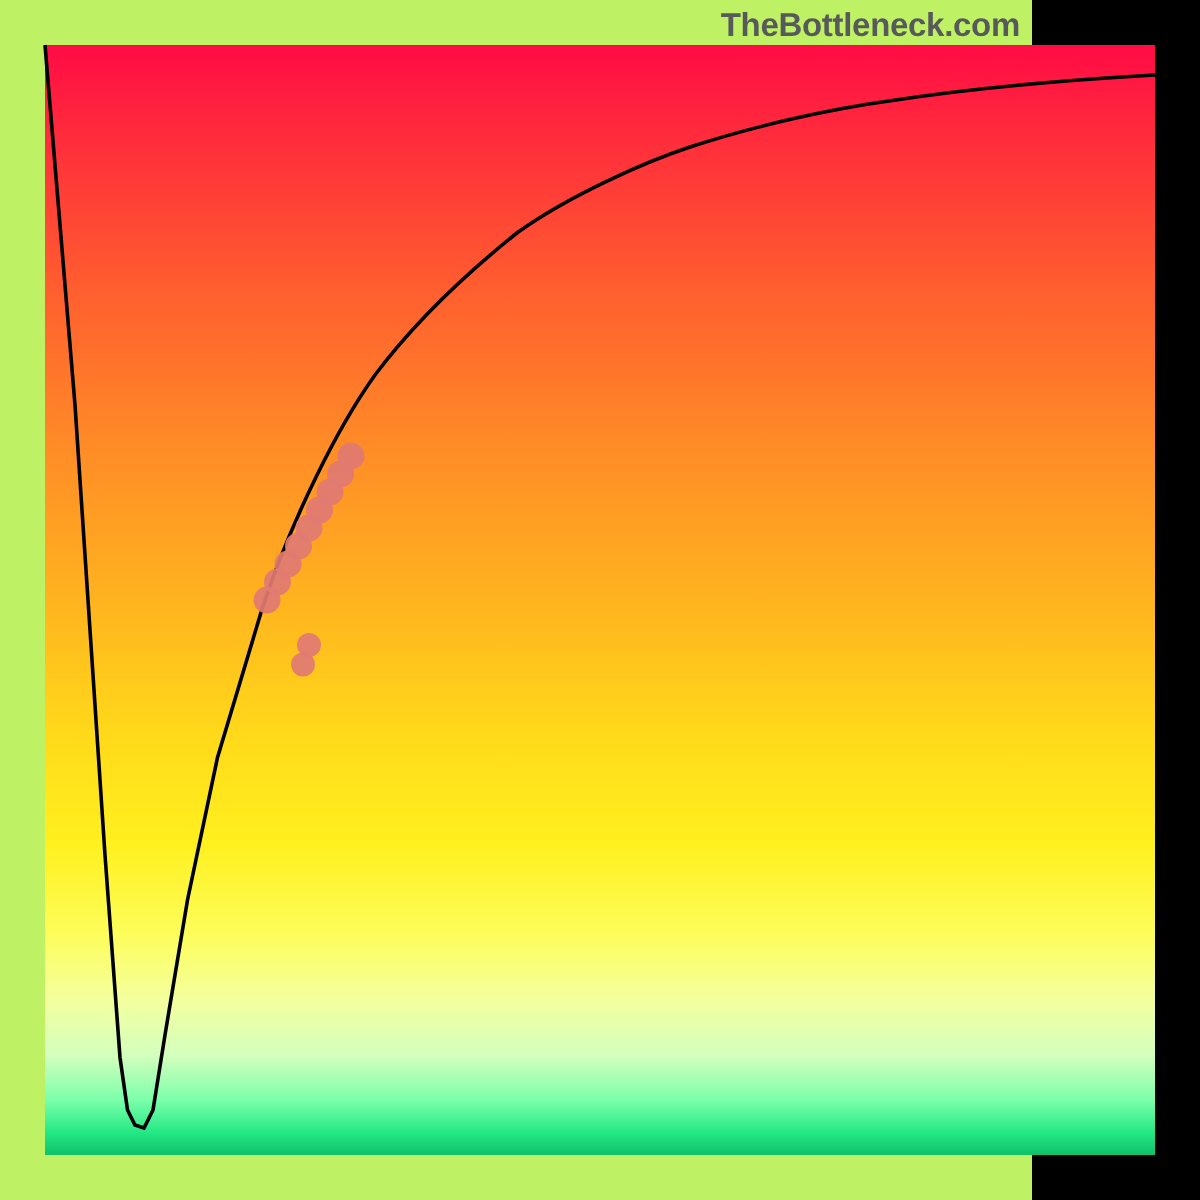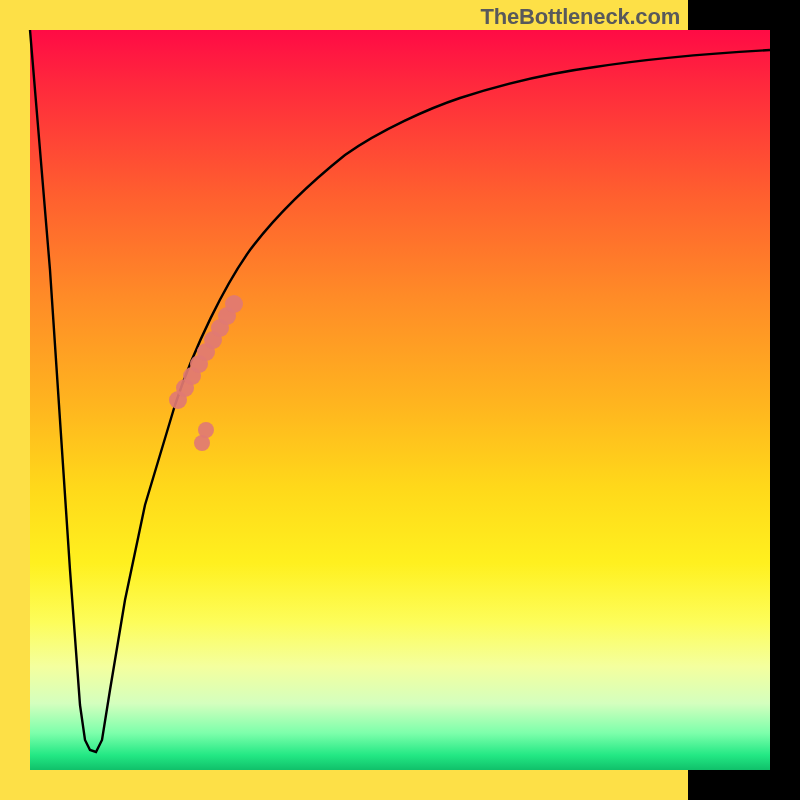--- a/index.html
+++ b/index.html
@@ -7,21 +7,21 @@
     padding: 0;
     width: 800px;
     height: 800px;
     overflow: hidden;
     background: #000;
   }
   .frame {
     position: relative;
     width: 688px;
     height: 800px;
-    background: #fde047;
+    background: #bef264;
   }
   .plot-area {
     position: absolute;
     left: 30px;
     top: 30px;
     width: 740px;
     height: 740px;
     
     background: linear-gradient(
       to bottom,

